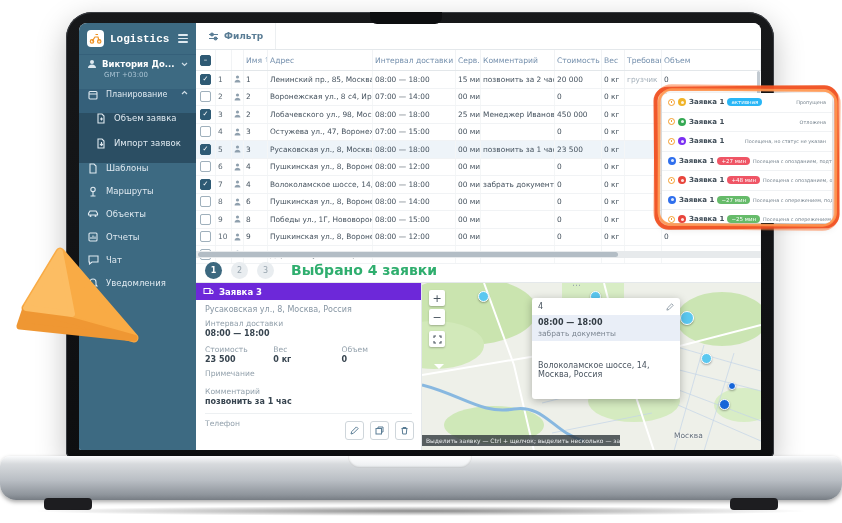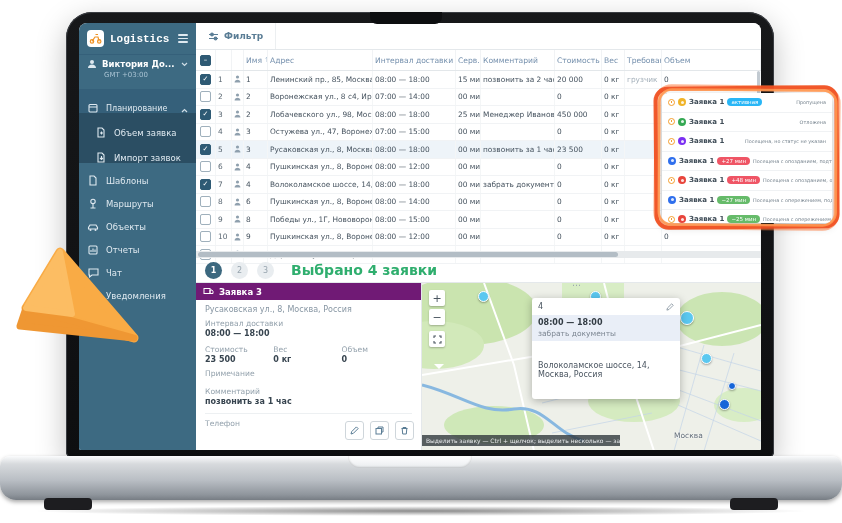--- a/index.html
+++ b/index.html
@@ -22,21 +22,21 @@
   
   #sidebar{left:0;top:0;width:117px;height:427px;background:#3d6a82;color:#e6eef4;}
   #logo-row{display:flex;align-items:center;height:31px;padding:0 8px;border-bottom:1px solid #35607a;}
   #logo-badge{width:17px;height:17px;background:#fff;border-radius:4px;display:flex;align-items:center;justify-content:center;margin-right:6px;}
   #brand{font-size:11px;font-weight:bold;color:#fff;flex:1;font-family:Liberation Mono, monospace;}
   .hamburger span{display:block;width:10px;height:1.6px;background:#dfe9f0;margin:2px 0;border-radius:1px;}
   #user-row{height:35px;padding:4px 8px 0;border-bottom:1px solid #35607a;box-sizing:border-box;}
   #user-line{display:flex;align-items:center;gap:5px;}
   #user-name{font-size:8.5px;font-weight:bold;color:#fff;flex:1;white-space:nowrap;overflow:hidden;}
   #user-tz{font-size:7px;color:#a9c3d3;margin:2px 0 0 17px;}
-  .nav-item{display:flex;align-items:flex-end;height:23px;padding:0 8px;gap:7px;font-size:8.5px;color:#dfe9f0;cursor:pointer;}
+  .nav-item{display:flex;align-items:flex-start;height:23px;padding:0 8px;gap:7px;font-size:8.5px;color:#dfe9f0;cursor:pointer;}
   .nav-item .glyph{width:12px;display:flex;justify-content:center;}
   .nav-group{background:#35607a;font-size:8px;}
   .nav-sub{background:#2b4e63;height:25px;padding-left:16px;font-size:8.5px;}
   .chev{margin-left:auto;}
   svg.ic{display:block;}
 
   
   #main{left:117px;top:0;width:565px;height:427px;background:#fff;}
   #toolbar{height:26px;border-bottom:1px solid #e4e8eb;display:flex;align-items:center;}
   #filter-btn{display:flex;align-items:center;gap:5px;height:100%;padding:0 12px;border-right:1px solid #eceff1;color:#5a7d95;font-size:9px;font-weight:bold;cursor:pointer;}
@@ -60,21 +60,21 @@
   #hscroll{left:0;top:228px;width:565px;height:7px;background:#e7eaec;}
   #hscroll-thumb{left:2px;top:1px;width:420px;height:5px;background:#b3bdc5;border-radius:3px;}
 
   #pag-row{left:0;top:235px;width:565px;height:24px;display:flex;align-items:center;padding-left:9px;box-sizing:border-box;gap:9px;}
   .page-dot{width:17px;height:17px;border-radius:50%;background:#e9edf0;color:#97a4ae;font-size:8px;display:flex;align-items:center;justify-content:center;cursor:pointer;}
   .page-dot.active{background:#3c687f;color:#fff;font-weight:bold;}
   #sel-summary{font-size:14px;font-weight:bold;color:#2fae6e;margin-left:8px;}
 
   
   #detail{left:0;top:259px;width:226px;height:168px;border-right:1px solid #e4e8eb;border-top:1px solid #e4e8eb;box-sizing:border-box;background:#fff;}
-  #detail-head{height:17px;background:#701a75;color:#fff;display:flex;align-items:center;gap:5px;padding:0 7px;font-size:8.5px;font-weight:bold;}
+  #detail-head{height:17px;background:#6d28d9;color:#fff;display:flex;align-items:center;gap:5px;padding:0 7px;font-size:8.5px;font-weight:bold;}
   #detail-body{padding:5px 9px;position:relative;height:146px;box-sizing:border-box;}
   .d-label{font-size:7.6px;color:#93a1ac;margin-top:5px;}
   .d-value{font-size:8px;color:#37444f;font-weight:bold;margin-top:1px;}
   #d-address{font-size:8px;color:#8796a3;}
   #d-triple{display:flex;margin-top:2px;}
   #d-triple>div{width:33%;}
   #d-divider{border-top:1px solid #edf0f2;margin-top:7px;}
   #d-actions{position:absolute;right:7px;bottom:6px;display:flex;gap:6px;}
   .act-btn{width:17px;height:17px;border:1px solid #cfd6db;border-radius:3px;background:#fff;display:flex;align-items:center;justify-content:center;cursor:pointer;}
 

